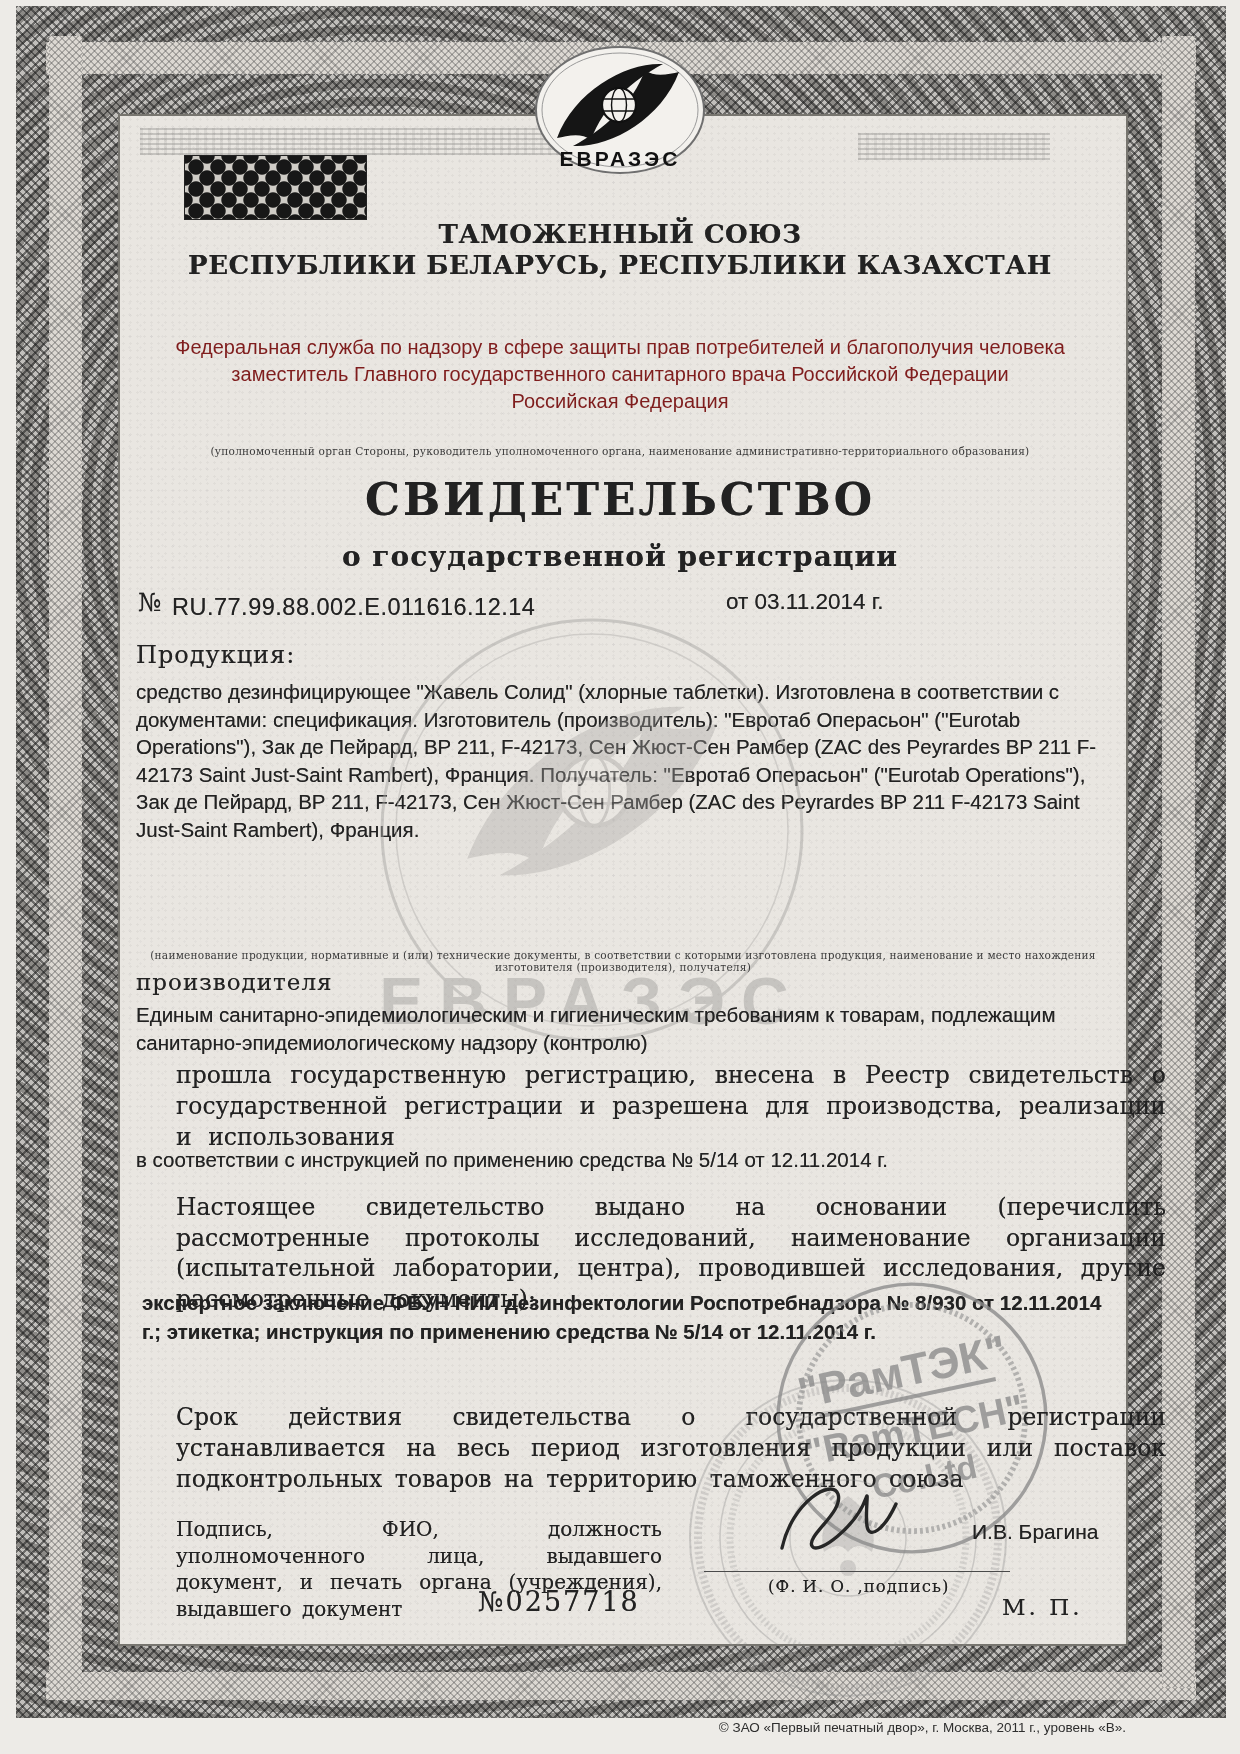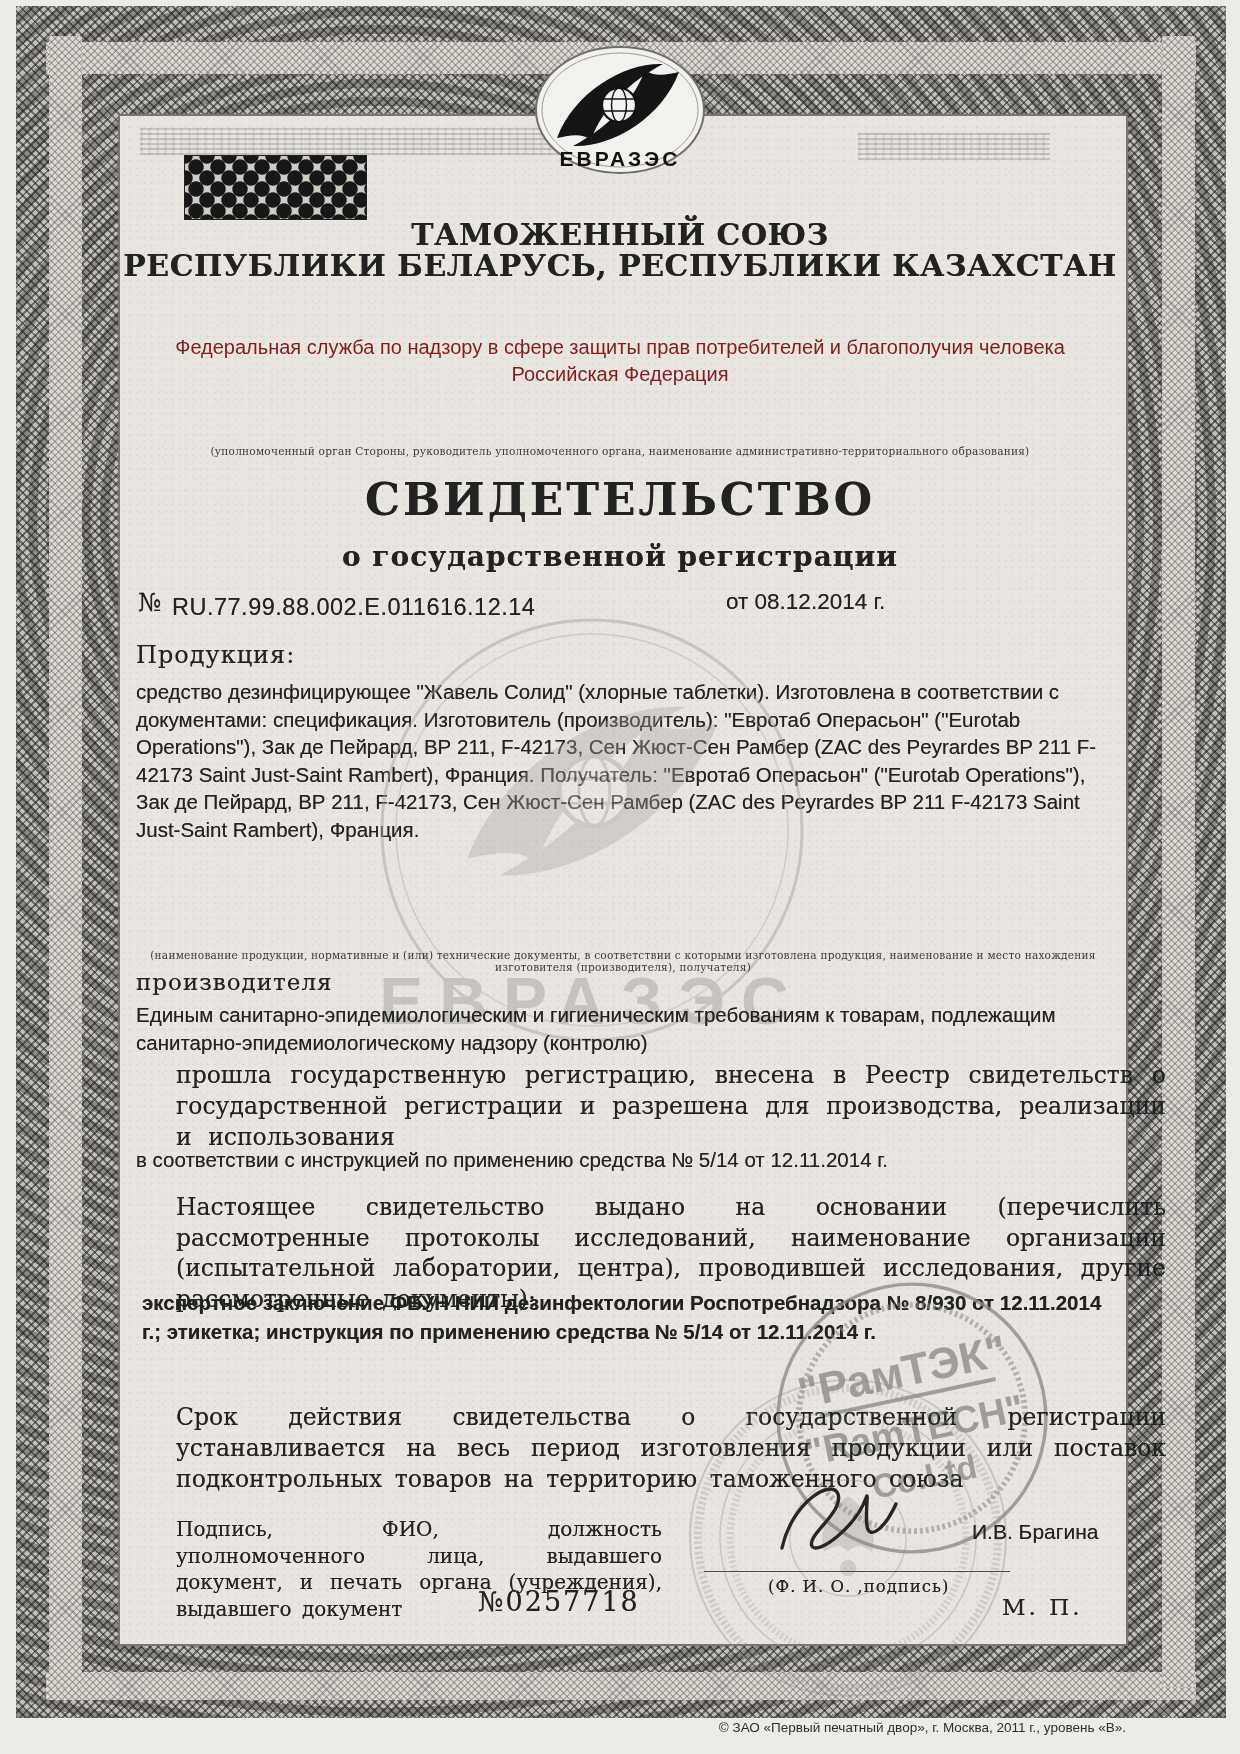--- a/index.html
+++ b/index.html
@@ -50,21 +50,21 @@
       radial-gradient(circle, #171717 7.2px, transparent 8.2px);
     background-size:22px 22px;background-position:0 0,11px 11px;
     border:1px solid #222;
   }
   
   .serif{font-family:"DejaVu Serif","Liberation Serif",serif;}
   .sans{font-family:"Liberation Sans",sans-serif;}
   .ink{color:#222;text-shadow:0 0 .5px rgba(20,20,20,.55);}
   .center{text-align:center;}
   .just{text-align:justify;margin-left:40px;}
-  .hdr{font-weight:bold;font-size:30px;line-height:31px;letter-spacing:.5px;}
+  .hdr{font-weight:bold;font-size:26px;line-height:31px;letter-spacing:.5px;}
   .agency{font-size:20px;line-height:27px;color:#7f1d1d;}
   .tiny{font-size:10.6px;color:#3a3a3a;letter-spacing:.2px;}
   .doc-title{font-weight:bold;font-size:44px;letter-spacing:3px;}
   .doc-subtitle{font-weight:bold;font-size:28px;letter-spacing:1px;}
   .body-sans{font-size:20.5px;line-height:27.5px;}
   .body-serif{font-size:23.5px;line-height:31px;}
   
   .stamp{opacity:.8;}
   .sig-line{border-top:1.6px solid #4a4a4a;}
 </style>
@@ -96,30 +96,31 @@
     <text x="87" y="122" text-anchor="middle" font-family="Liberation Sans,sans-serif" font-size="21" font-weight="bold" letter-spacing="3" fill="#111">ЕВРАЗЭС</text>
   </svg>
 </div>
 
 <div class="abs serif ink hdr center" style="left:120px;top:219px;width:1000px;">
   <div>ТАМОЖЕННЫЙ СОЮЗ</div>
   <div>РЕСПУБЛИКИ БЕЛАРУСЬ, РЕСПУБЛИКИ КАЗАХСТАН</div>
 </div>
 <div class="abs sans agency center" style="left:120px;top:334px;width:1000px;">
   <div>Федеральная служба по надзору в сфере защиты прав потребителей и благополучия человека</div>
+  <div>заместитель Главного государственного санитарного врача Российской Федерации</div>
   <div>Российская Федерация</div>
 </div>
 <div class="abs serif tiny center" style="left:180px;top:445px;width:880px;">(уполномоченный орган Стороны, руководитель уполномоченного органа, наименование административно-территориального образования)</div>
 
 <div class="abs serif ink doc-title center" style="left:120px;top:474px;width:1000px;">СВИДЕТЕЛЬСТВО</div>
 <div class="abs serif ink doc-subtitle center" style="left:120px;top:540px;width:1000px;">о государственной регистрации</div>
 
 <div class="abs serif ink" style="left:138px;top:588px;font-size:25px;">№</div>
 <div class="abs sans ink" style="left:172px;top:594px;font-size:23.5px;letter-spacing:.5px;">RU.77.99.88.002.E.011616.12.14</div>
-<div class="abs sans ink" style="left:726px;top:589px;font-size:22.5px;">от 08.12.2014 г.</div>
+<div class="abs sans ink" style="left:726px;top:589px;font-size:22.5px;">от 03.11.2014 г.</div>
 
 <div class="abs serif ink" style="left:136px;top:641px;font-size:24px;letter-spacing:1px;">Продукция:</div>
 <div class="abs sans ink body-sans" style="left:136px;top:678px;width:968px;">средство дезинфицирующее "Жавель Солид" (хлорные таблетки). Изготовлена в соответствии с документами: спецификация. Изготовитель (производитель): "Евротаб Операсьон" ("Eurotab Operations"), Зак де Пейрард, ВР 211, F-42173, Сен Жюст-Сен Рамбер (ZAC des Peyrardes BP 211 F-42173 Saint Just-Saint Rambert), Франция.  Получатель: "Евротаб Операсьон" ("Eurotab Operations"), Зак де Пейрард, ВР 211, F-42173, Сен Жюст-Сен Рамбер (ZAC des Peyrardes BP 211 F-42173 Saint Just-Saint Rambert), Франция.</div>
 
 <div class="abs" style="left:322px;top:608px;width:540px;height:450px;opacity:.5;">
   <svg width="540" height="450" viewBox="0 0 540 450">
     <circle cx="270" cy="222" r="210" fill="none" stroke="#a9a7a4" stroke-width="3"></circle>
     <circle cx="270" cy="222" r="196" fill="none" stroke="#b6b4b1" stroke-width="1.5"></circle>
     <g transform="translate(96,58) scale(2.05)" opacity=".75">
       <path d="M24,94 C42,46 94,18 130,20 C100,36 70,62 58,96 C48,88 34,92 24,94 Z" fill="#a8a6a3"></path>

